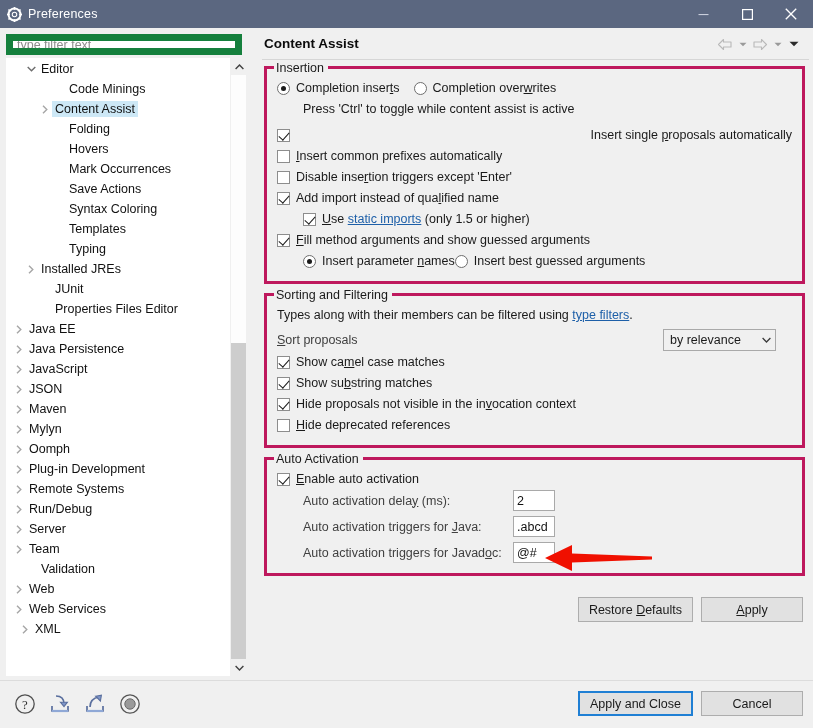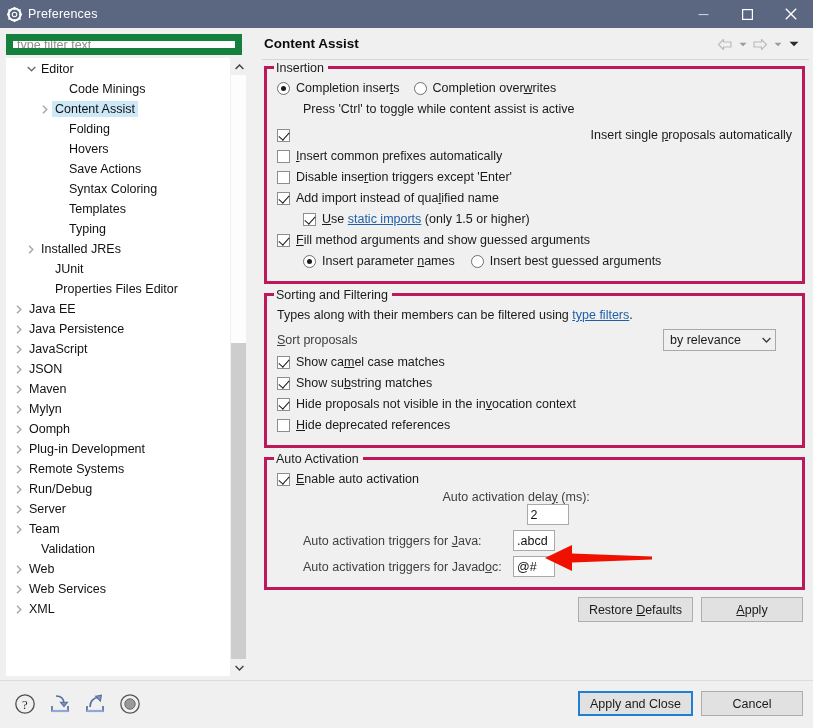--- a/index.html
+++ b/index.html
@@ -374,20 +374,24 @@
           <div class="tree-row" style="padding-left: 46px;">
             <span class="twisty"></span>
             <span class="lbl">Folding</span>
           </div>
           <div class="tree-row" style="padding-left: 46px;">
             <span class="twisty"></span>
             <span class="lbl">Hovers</span>
           </div>
           <div class="tree-row" style="padding-left: 46px;">
             <span class="twisty"></span>
+            <span class="lbl">Mark Occurrences</span>
+          </div>
+          <div class="tree-row" style="padding-left: 46px;">
+            <span class="twisty"></span>
             <span class="lbl">Save Actions</span>
           </div>
           <div class="tree-row" style="padding-left: 46px;">
             <span class="twisty"></span>
             <span class="lbl">Syntax Coloring</span>
           </div>
           <div class="tree-row" style="padding-left: 46px;">
             <span class="twisty"></span>
             <span class="lbl">Templates</span>
           </div>
@@ -520,21 +524,21 @@
             <span class="lbl">Web</span>
           </div>
           <div class="tree-row" style="padding-left: 6px;">
             <span class="twisty">
               <svg width="6" height="9" viewBox="0 0 6 9">
                 <path d="M1 0.7 L4.8 4.5 L1 8.3" fill="none" stroke="#a6a6a6" stroke-width="1.4"></path>
               </svg>
             </span>
             <span class="lbl">Web Services</span>
           </div>
-          <div class="tree-row" style="padding-left: 6px; text-align: center;">
+          <div class="tree-row" style="padding-left: 12px; text-align: center;">
             <span class="twisty">
               <svg width="6" height="9" viewBox="0 0 6 9">
                 <path d="M1 0.7 L4.8 4.5 L1 8.3" fill="none" stroke="#a6a6a6" stroke-width="1.4"></path>
               </svg>
             </span>
             <span class="lbl">XML</span>
           </div>
         </div>
 
       <div id="tree-scroll">
@@ -633,21 +637,21 @@
           <span class="chk on"></span>
           <span class="ctl-label"><span class="mn">U</span>se <span class="lnk">static imports</span> (only 1.5 or higher)</span>
         </div>
 
         <div class="row">
           <span class="chk on"></span>
           <span class="ctl-label"><span class="mn">F</span>ill method arguments and show guessed arguments</span>
         </div>
 
         <div class="row indent-2">
-          <div style="display:flex;align-items:center;margin-right:16px;">
+          <div style="display:flex;align-items:center;">
             <span class="rad on"></span>
             <span class="ctl-label">Insert parameter <span class="mn">n</span>ames</span>
           </div>
           <div style="display:flex;align-items:center;">
             <span class="rad"></span>
             <span class="ctl-label">Insert best <span class="mn">g</span>uessed arguments</span>
           </div>
         </div>
       </div>
 
@@ -692,21 +696,21 @@
       </div>
 
       <div class="group">
         <div class="group-title">Auto Activation</div>
 
         <div class="row">
           <span class="chk on"></span>
           <span class="ctl-label"><span class="mn">E</span>nable auto activation</span>
         </div>
 
-        <div class="row indent-2" style="flex-direction:column;">
+        <div class="row indent-2" style="">
           <span class="field-label" style="width:210px;">Auto activation dela<span class="mn">y</span> (ms):</span>
           <input class="txt" style="width: 42px;" type="text" value="2">
         </div>
 
         <div class="row indent-2" style="margin-top:5px;">
           <span class="field-label" style="width:210px;">Auto activation triggers for <span class="mn">J</span>ava:</span>
           <input class="txt" style="width: 42px;" type="text" id="java-trigger-input" value=".abcd">
         </div>
 
         <div class="row indent-2" style="margin-top:5px;">

